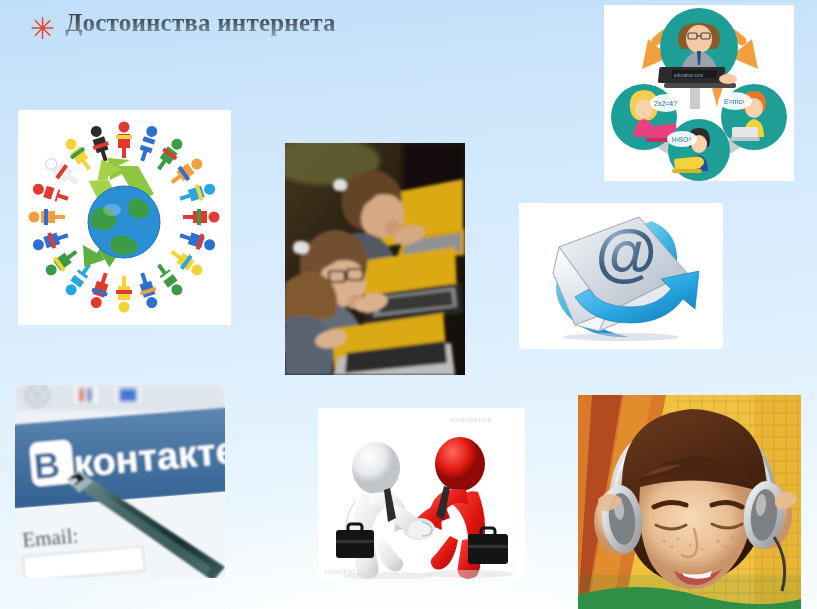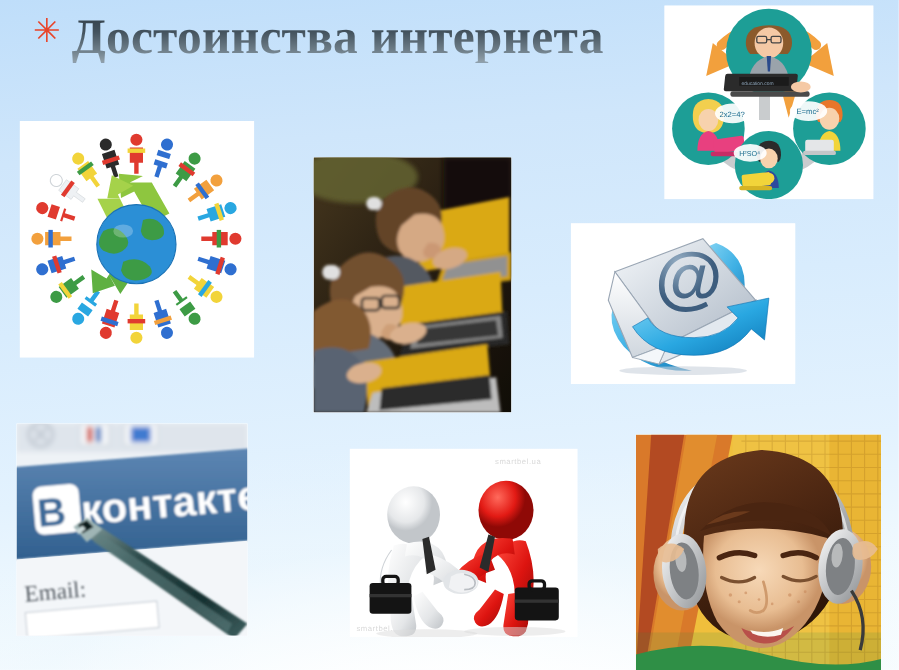--- a/index.html
+++ b/index.html
@@ -14,21 +14,21 @@
   .slide{position:absolute;inset:0;}
 
   
   .title-row{position:absolute;left:30px;top:10px;display:flex;align-items:flex-start;}
   .bullet{
     color:#e8442a;font-size:30px;line-height:1;margin-top:4px;margin-right:10px;
     font-family:"Liberation Serif",serif;font-weight:400;
   }
   .title-text{
     font-family:"Liberation Serif",serif;
-    font-weight:700;font-size:45px;line-height:1.05;
+    font-weight:700;font-size:25px;line-height:1.05;
     background:linear-gradient(180deg,#2f3b44 0%,#43525d 40%,#6d7d88 75%,#93a2ac 100%);
     -webkit-background-clip:text;background-clip:text;color:#47545f;
     -webkit-text-fill-color:transparent;
     white-space:nowrap;letter-spacing:.2px;
   }
 
   
   .pic{position:absolute;background:#ffffff;overflow:hidden;}
   .pic svg{display:block;width:100%;height:100%;}
 

